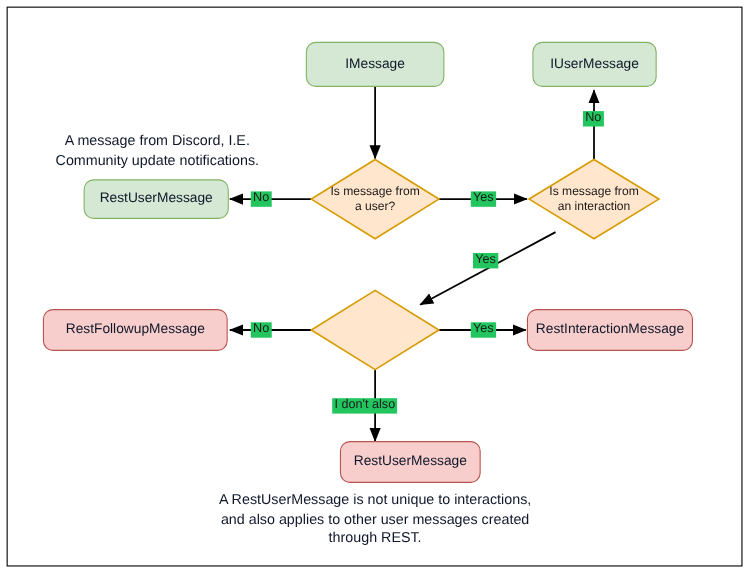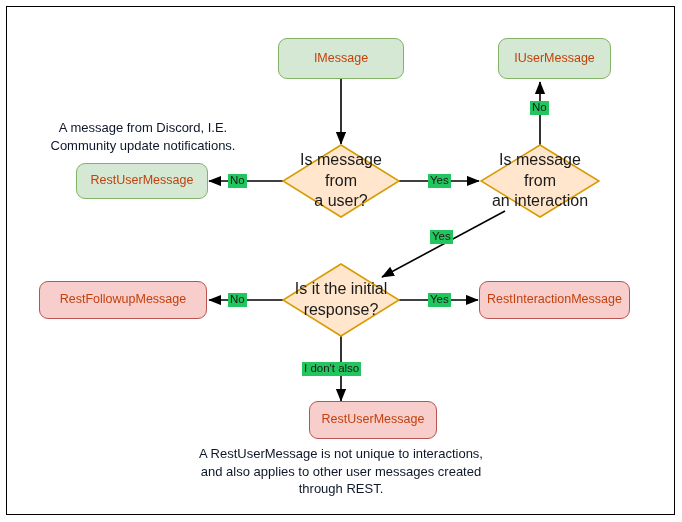--- a/index.html
+++ b/index.html
@@ -36,21 +36,21 @@
     height: 522px;
   }
   .node {
     position: absolute;
     box-sizing: border-box;
     display: flex;
     align-items: center;
     justify-content: center;
     text-align: right;
     font-size: 12.5px;
-    color: #c2410c;
+    color: #0f172a;
     line-height: 1.25;
     border-radius: 9px;
     border-width: 1.4px;
     border-style: solid;
     z-index: 3;
   }
   .node.green {
     background: #d5e8d4;
     border-color: #82b366;
   }
@@ -65,21 +65,21 @@
   .diamond-label {
     position: absolute;
     left: 0;
     top: 0;
     width: 100%;
     height: 100%;
     display: flex;
     align-items: center;
     justify-content: center;
     text-align: center;
-    font-size: 16px;
+    font-size: 11px;
     color: #1a1a1a;
     line-height: 1.3;
     pointer-events: none;
   }
   .edge-label {
     position: absolute;
     font-size: 11.5px;
     color: #1a1a1a;
     background: #22c55e;
     padding: 0 2px;
@@ -168,28 +168,24 @@
   <div class="diamond-wrap" style="left:283px; top:145px; width:116px; height:72px;">
     <div class="diamond-label" style="white-space: pre-line;">Is message from
 a user?</div>
   </div>
 
   <div class="diamond-wrap" style="left:481px; top:145px; width:118px; height:72px;">
     <div class="diamond-label" style="white-space: pre-line;">Is message from
 an interaction</div>
   </div>
 
-  <div class="diamond-wrap" style="left:283px; top:264px; width:116px; height:72px;">
-    <div class="diamond-label" style="white-space: pre-line;">Is it the initial
-response?</div>
-  </div>
 
   <div class="node green" style="left:278px; top:38px; width:126px; height:41px;">IMessage</div>
 
-  <div class="node green" style="left:484px; top:38px; width:113px; height:41px;margin-left:14px;">IUserMessage</div>
+  <div class="node green" style="left:484px; top:38px; width:113px; height:41px;">IUserMessage</div>
 
   <div class="node green" style="left:76px; top:163px; width:132px; height:36px;">RestUserMessage</div>
 
   <div class="node red" style="left:39px; top:281px; width:168px; height:38px;">RestFollowupMessage</div>
 
   <div class="node red" style="left:479px; top:281px; width:151px; height:38px;">RestInteractionMessage</div>
 
   <div class="node red" style="left:277px; top:401px; width:128px; height:38px;margin-left:32px;">RestUserMessage</div>
 
   <div class="edge-label" style="left:228px; top:174px;">No</div>

